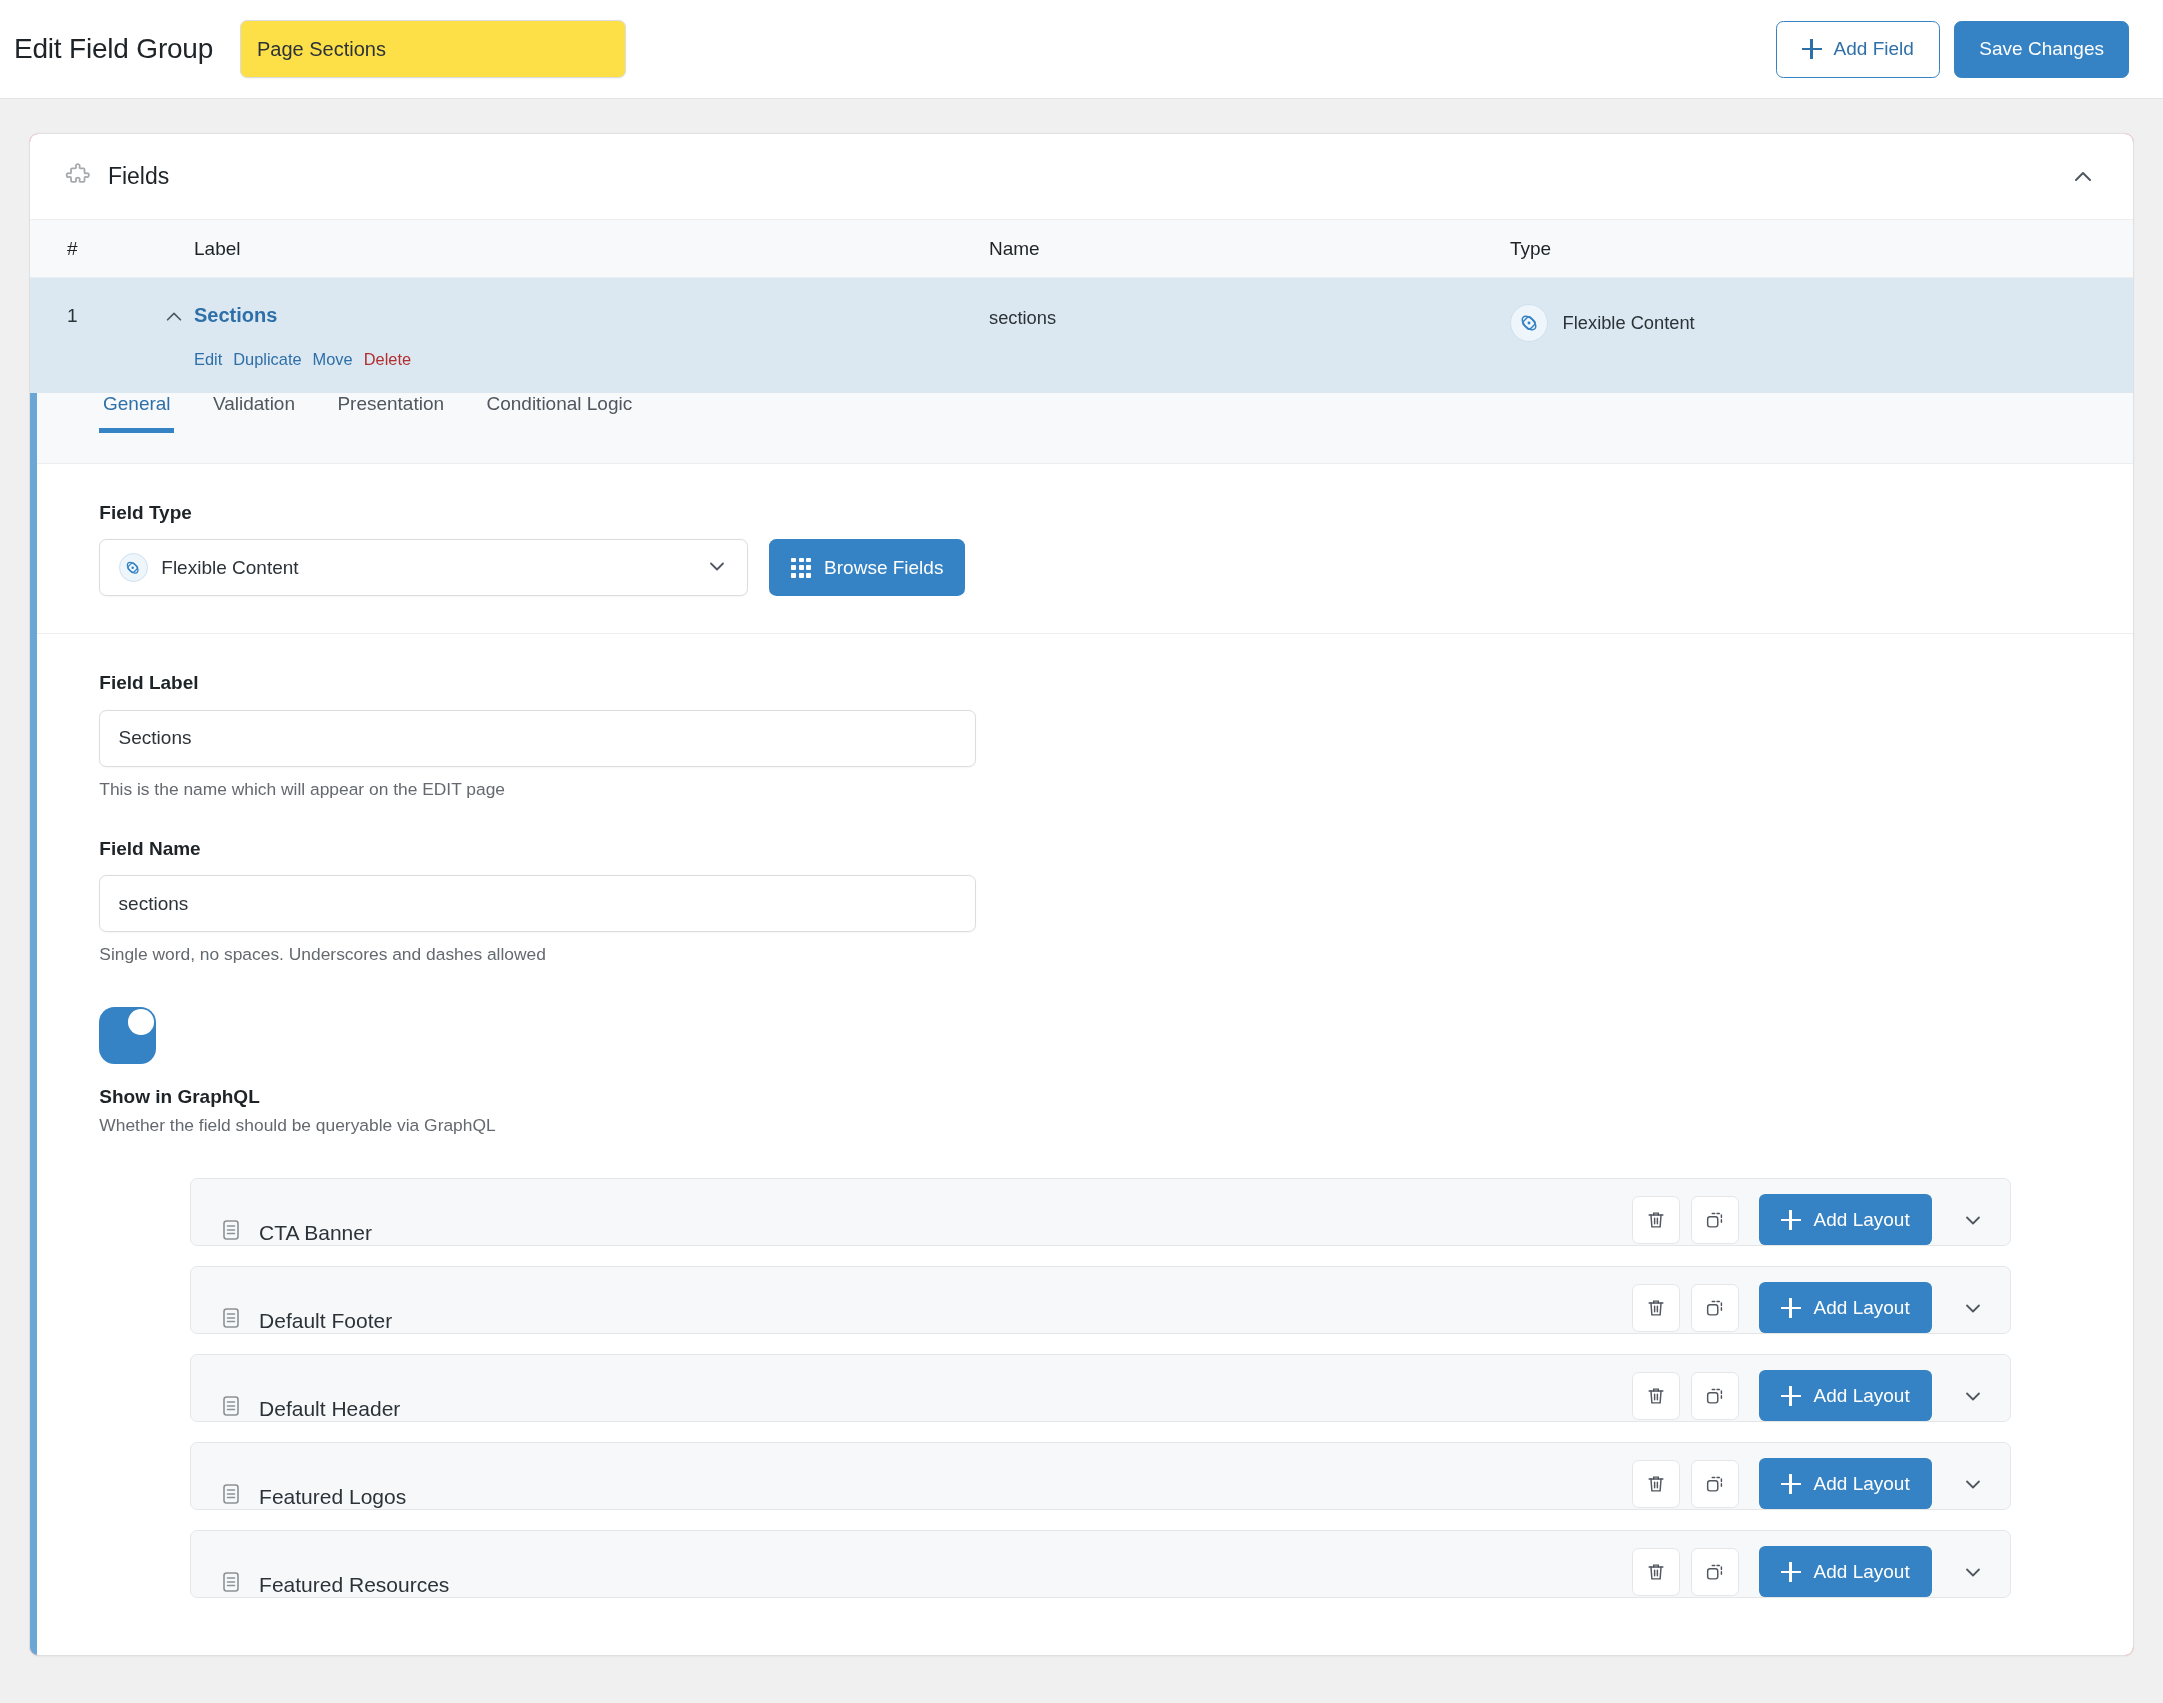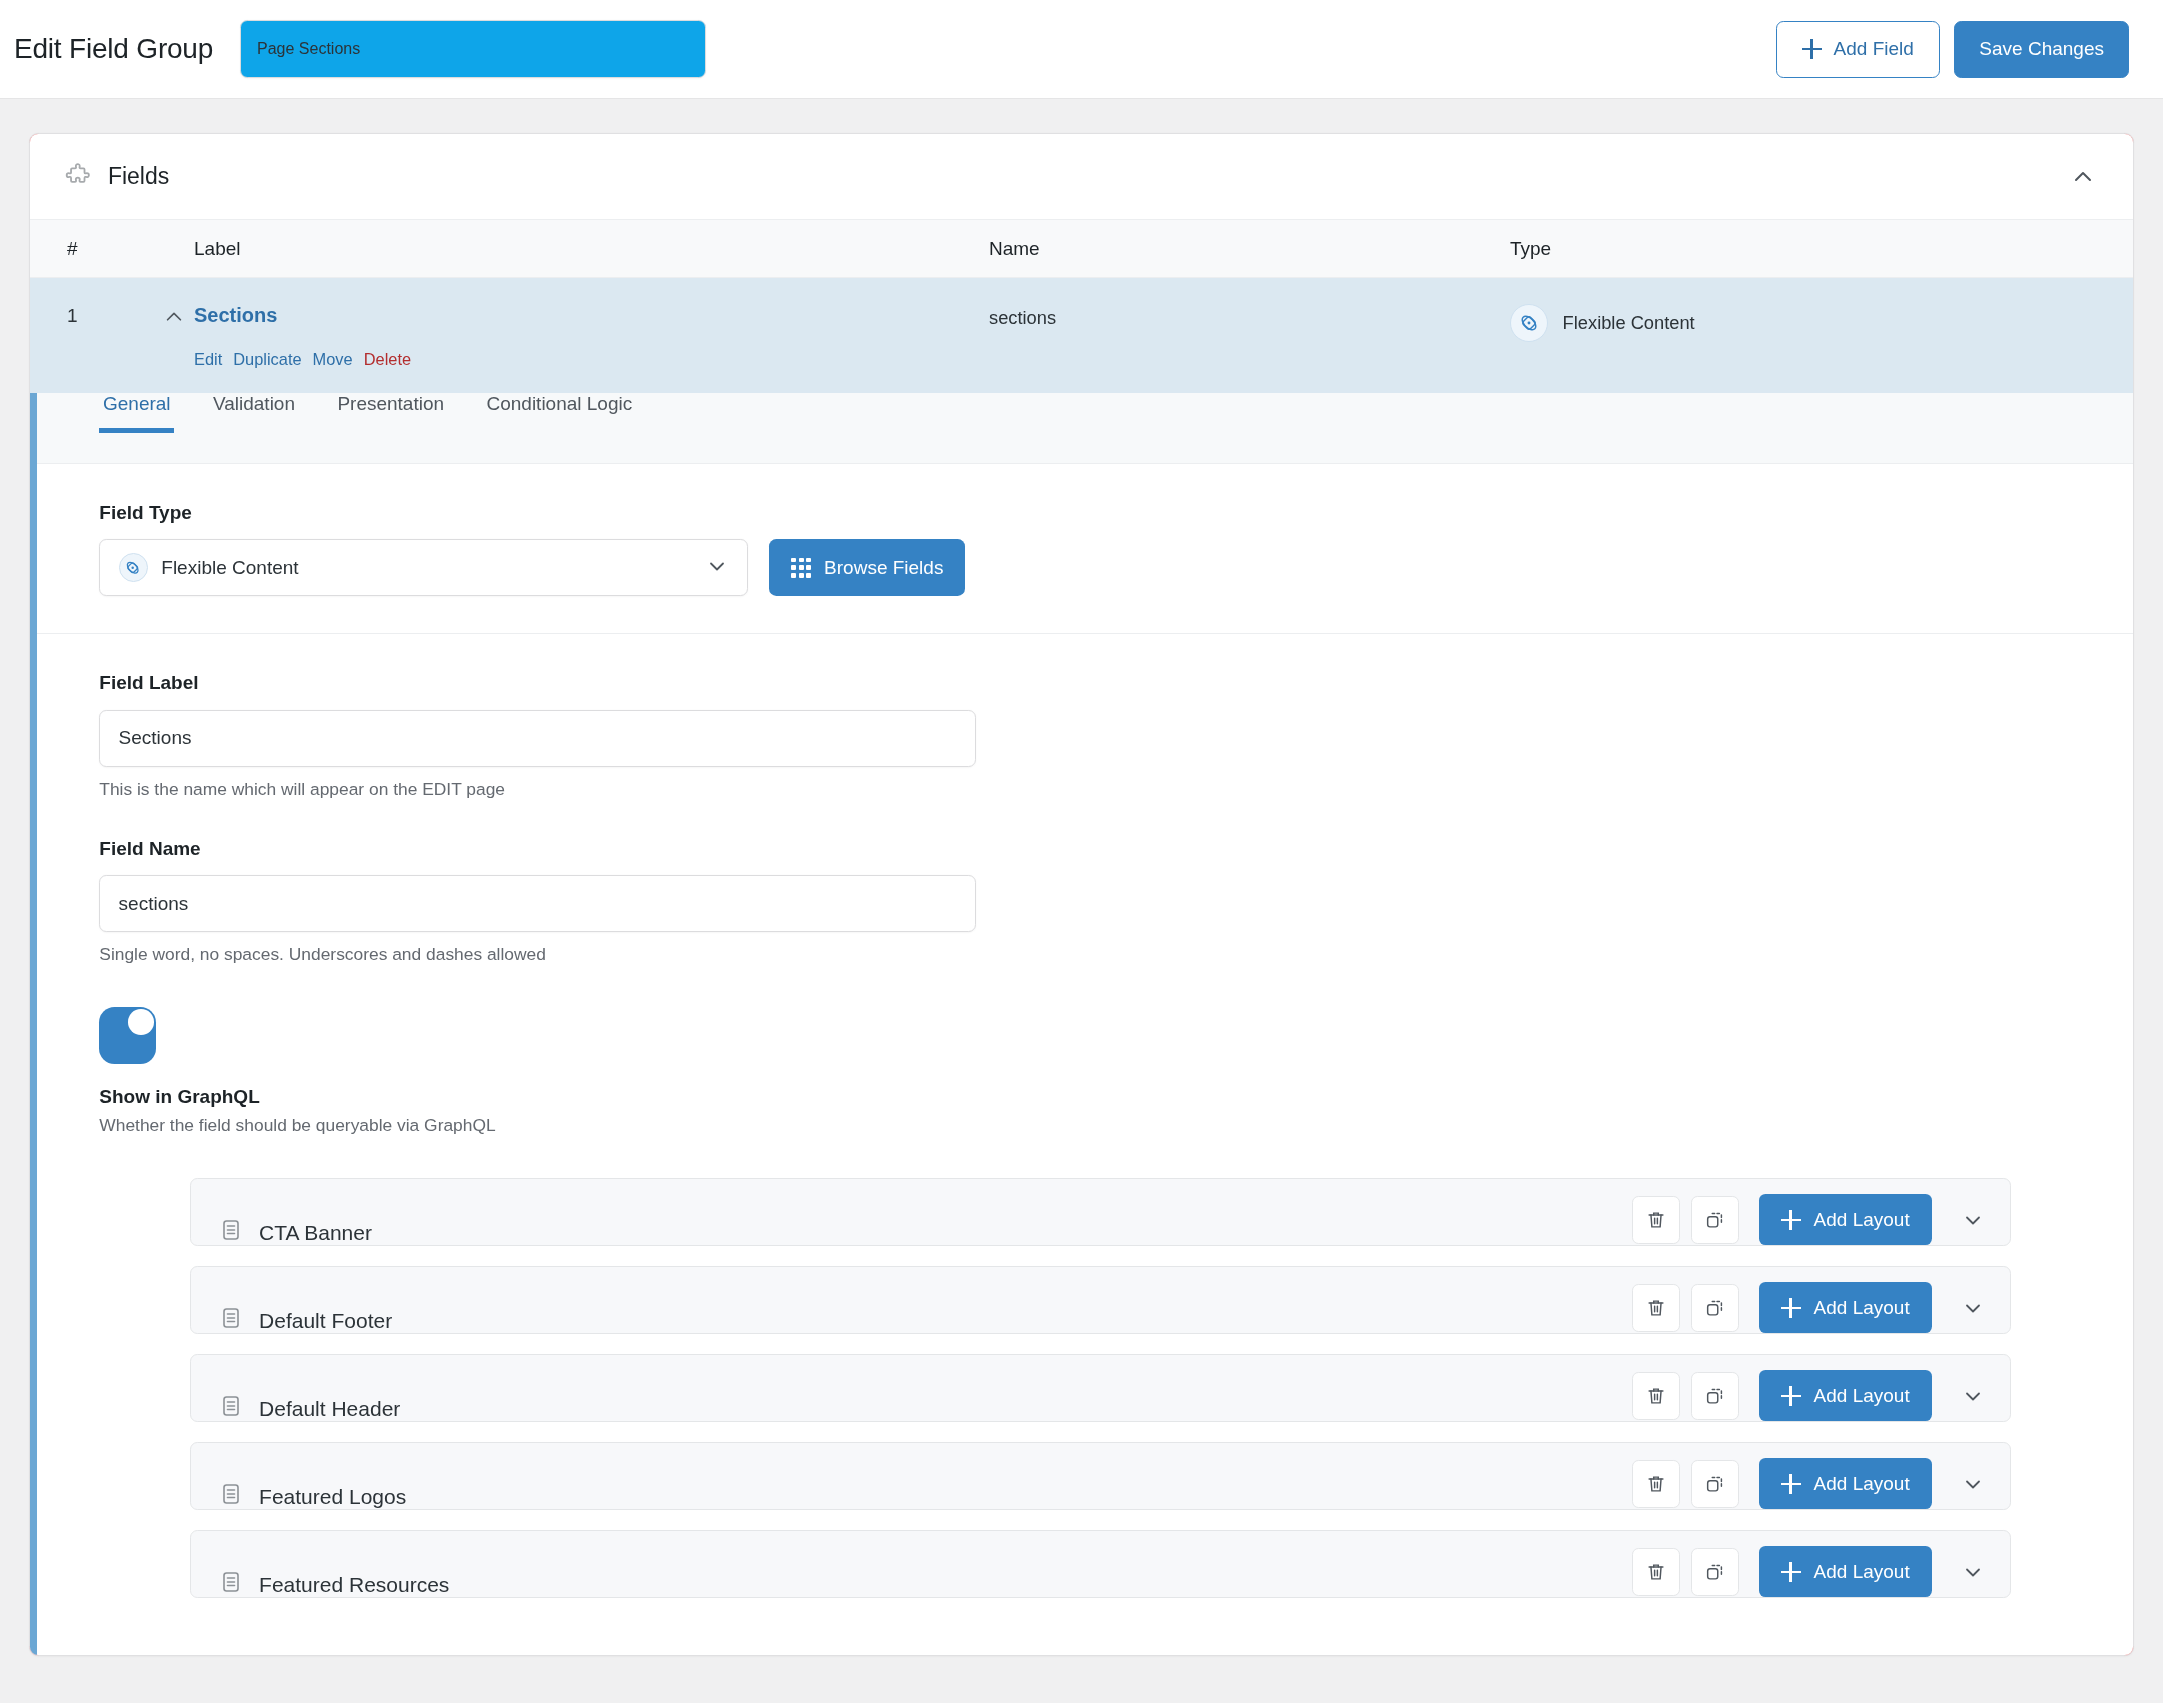--- a/index.html
+++ b/index.html
@@ -24,27 +24,27 @@
   }
   .page-heading {
     font-size: 28px;
     font-weight: 400;
     color: #1d2327;
     letter-spacing: -0.2px;
     white-space: nowrap;
   }
   .title-input {
     margin-left: 26.5px;
-    width: 466px;
+    width: 386px;
     height: 58px;
     border: 0.9px solid #dcdcde;
     border-radius: 7.3px;
-    background: #0ea5e9;
+    background: #fde047;
     font-family: "Liberation Sans", sans-serif;
-    font-size: 16px;
+    font-size: 20px;
     color: #2c3338;
     padding: 0 16.4px;
     box-shadow: 0 0.9px 1.8px rgba(0,0,0,0.04);
     outline: none;
   }
   .topbar-actions {
     margin-left: auto;
     display: flex;
     align-items: center;
     gap: 14.6px;

